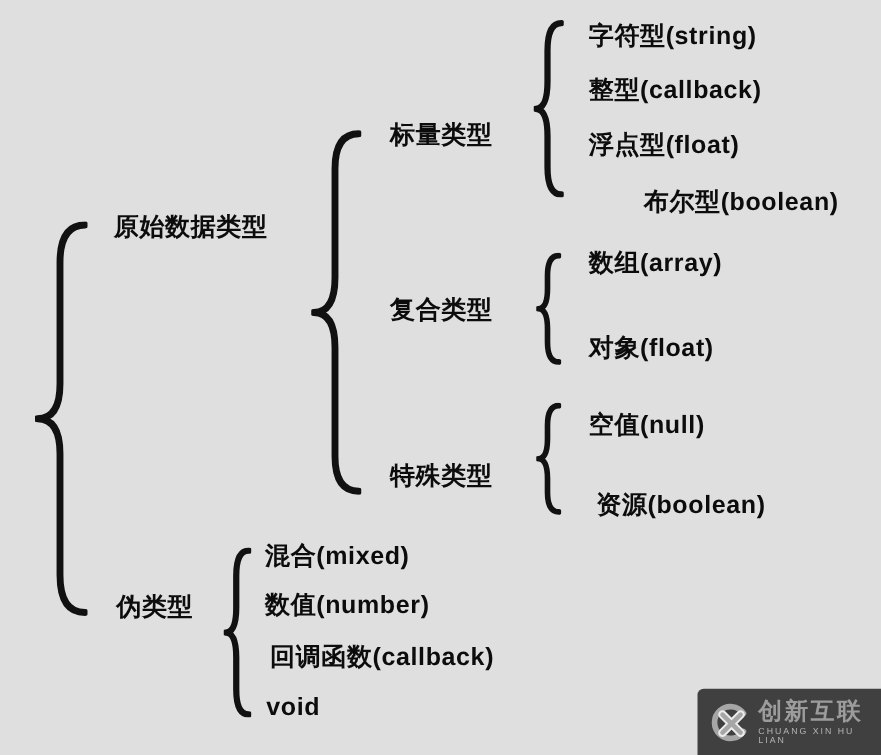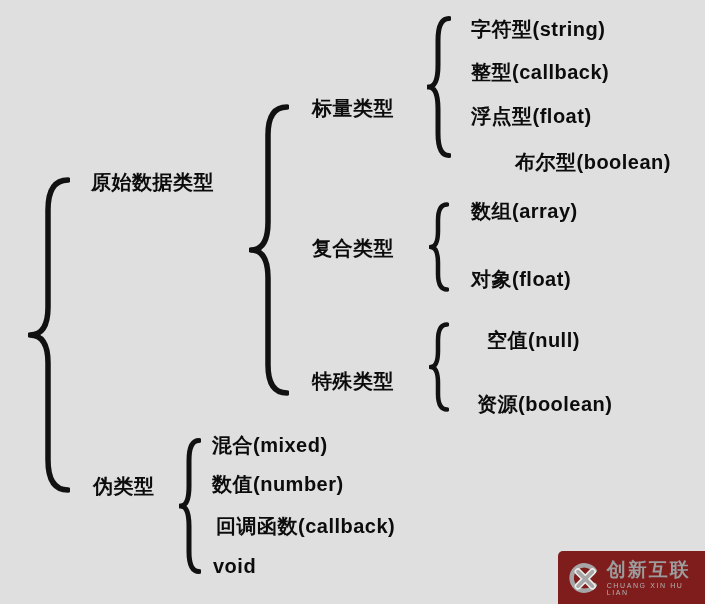--- a/index.html
+++ b/index.html
@@ -19,21 +19,21 @@
     white-space:nowrap;
     letter-spacing:0.5px;
   }
   .brace{position:absolute;}
   .brace path{fill:none;stroke:#111;stroke-linecap:round;stroke-linejoin:round;}
   
   #wm{
     position:absolute;
     right:0;bottom:0;
     width:147px;height:53px;
-    background:#7f1d1d;
+    background:#404040;
     border-radius:5px 0 0 0;
     display:flex;align-items:center;
     gap:6px;
     padding-left:10px;box-sizing:border-box;
   }
   #wm .txt{display:flex;flex-direction:column;line-height:1;}
   #wm .name{font-size:19px;color:#9c9c9c;letter-spacing:2px;font-weight:700;}
   #wm .sub{font-size:7px;color:#b3b3b3;letter-spacing:1.6px;margin-top:3px;font-weight:400;}
 </style>
 </head>
@@ -66,21 +66,21 @@
 
   <svg class="brace" style="left:429px;top:202px;" width="20" height="90" viewBox="0 0 20 90">
     <path d="M 18,2.5 Q 9,2.5 9,18.5 L 9,29 Q 9,45 1.5,45 Q 9,45 9,61 L 9,71.5 Q 9,87.5 18,87.5" stroke-width="4.5"></path>
   </svg>
   <span class="lbl" style="left:471px;top:198px;text-align:center;">数组(array)</span>
   <span class="lbl" style="left:471px;top:266px;">对象(float)</span>
 
   <svg class="brace" style="left:429px;top:322px;" width="20" height="90" viewBox="0 0 20 90">
     <path d="M 18,2.5 Q 9,2.5 9,18.5 L 9,29 Q 9,45 1.5,45 Q 9,45 9,61 L 9,71.5 Q 9,87.5 18,87.5" stroke-width="4.5"></path>
   </svg>
-  <span class="lbl" style="left:471px;top:327px;margin-left:16px;">空值(null)</span>
+  <span class="lbl" style="left:471px;top:327px;">空值(null)</span>
   <span class="lbl" style="left:477px;top:391px;">资源(boolean)</span>
 
   <svg class="brace" style="left:179px;top:438px;" width="22" height="136" viewBox="0 0 22 136">
     <path d="M 20,2.5 Q 10,2.5 10,22.5 L 10,48 Q 10,68 1.5,68 Q 10,68 10,88 L 10,113.5 Q 10,133.5 20,133.5" stroke-width="5"></path>
   </svg>
   <span class="lbl" style="left:212px;top:432px;">混合(mixed)</span>
   <span class="lbl" style="left:212px;top:471px;">数值(number)</span>
   <span class="lbl" style="left:216px;top:513px;">回调函数(callback)</span>
   <span class="lbl" style="left:213px;top:553px;">void</span>
 

